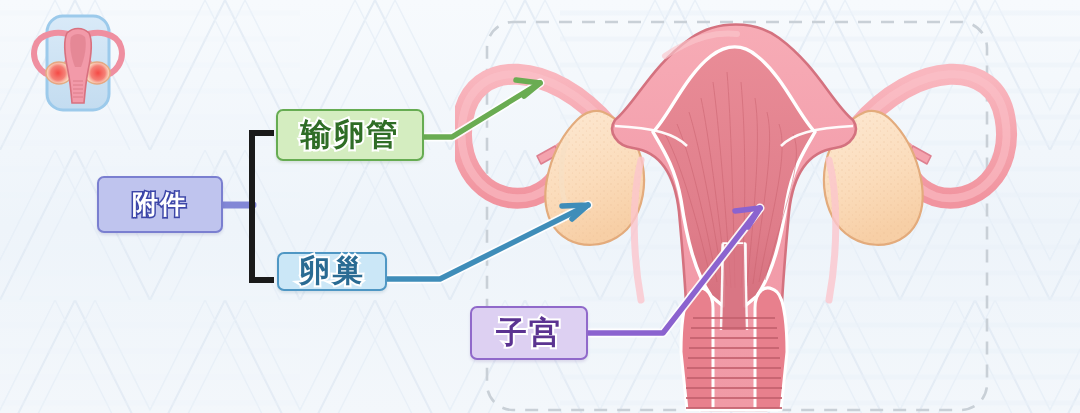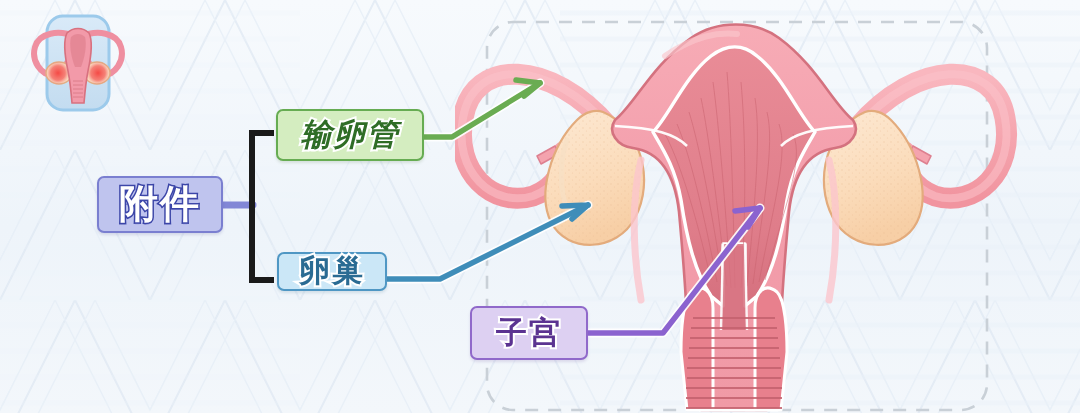--- a/index.html
+++ b/index.html
@@ -79,41 +79,40 @@
 
   
   #chip-fujian {
     left: 97px;  top: 176px;
     width: 126px; height: 57px;
     background: #bfc4ee;
     border-color: #7a7fd0;
     box-shadow: 0 2px 3px rgba(90,90,150,0.18);
   }
   #chip-fujian .txt {
-    font-size: 39px;
+    font-size: 26px;
     color: #ffffff;
     -webkit-text-stroke: 3px #3c46a8;
     paint-order: stroke fill;
     text-shadow: 0 2px 0 rgba(60,70,168,0.35);
   }
 
   
   #chip-tube {
     left: 276px; top: 109px;
     width: 148px; height: 52px;
     background: #d4edc0;
     border-color: #66ac52;
     box-shadow: 0 2px 3px rgba(90,130,80,0.18);
   }
   #chip-tube .txt {
     font-size: 31px;
     color: #2f6d26;
     -webkit-text-stroke: 4px #ffffff;
     paint-order: stroke fill;
-    font-style: italic;
   }
 
   
   #chip-ovary {
     left: 277px; top: 252px;
     width: 110px; height: 39px;
     background: #cbe7f7;
     border-color: #4f97c4;
     box-shadow: 0 2px 3px rgba(70,120,150,0.18);
   }

